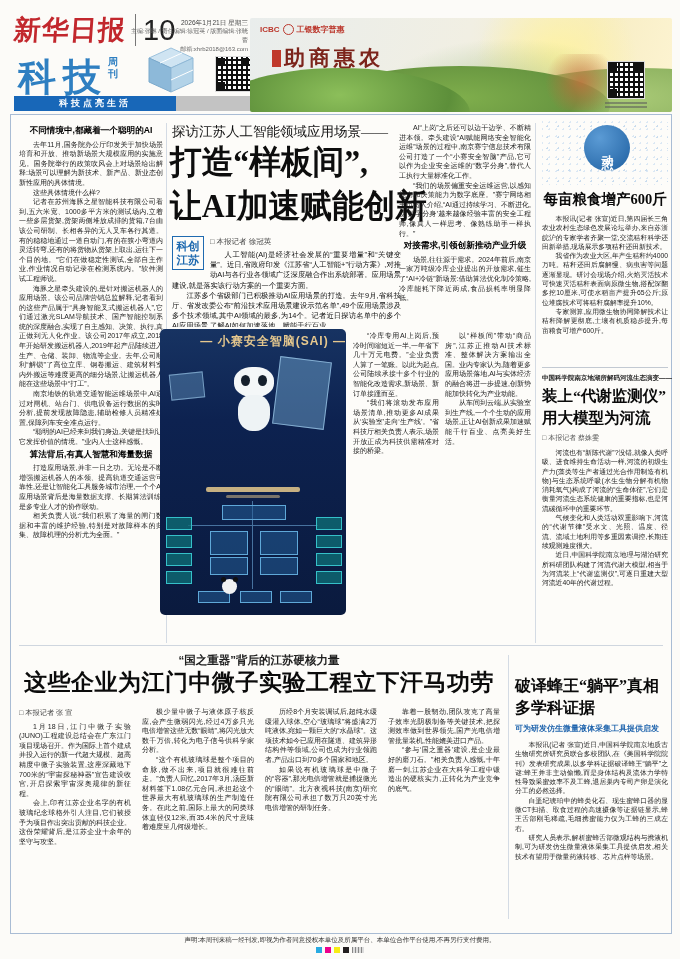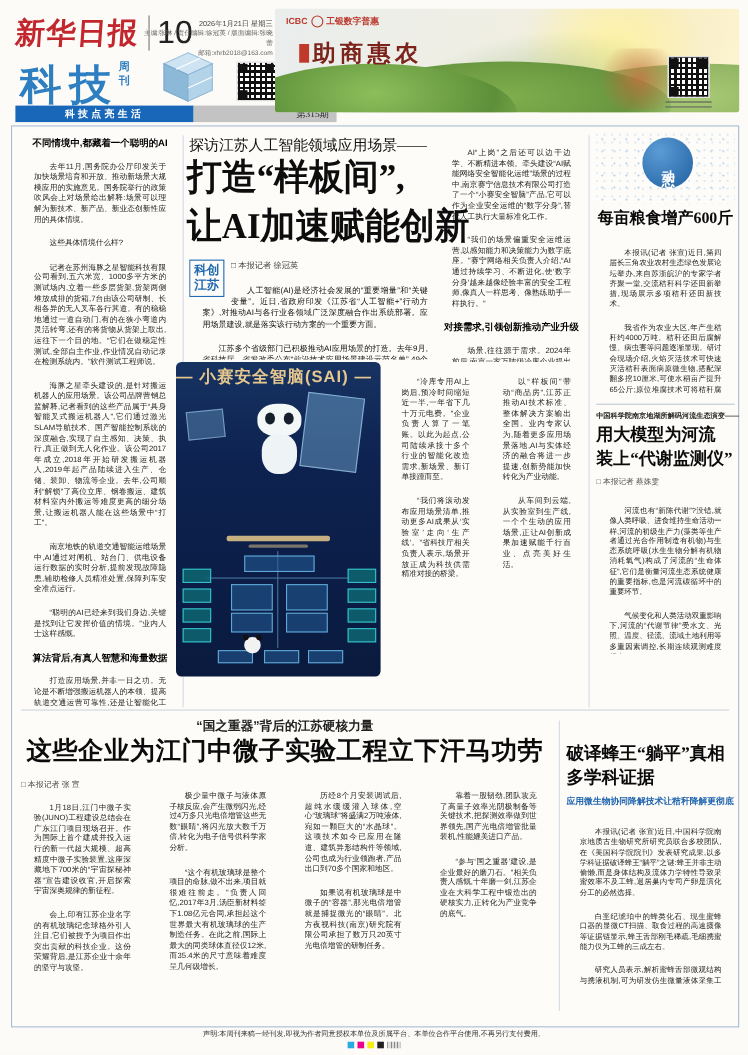--- a/index.html
+++ b/index.html
@@ -20,21 +20,21 @@
       linear-gradient(#111,#111),linear-gradient(#111,#111),linear-gradient(#111,#111),
       repeating-linear-gradient(0deg,#111 0 2px,rgba(0,0,0,0) 2px 5px),
       repeating-linear-gradient(90deg,#111 0 2px,rgba(255,255,255,.9) 2px 5px);
       background-size:8px 8px,8px 8px,8px 8px,100% 100%,100% 100%;
       background-position:1px 1px,calc(100% - 1px) 1px,1px calc(100% - 1px),0 0,0 0;background-repeat:no-repeat;}
   .qr1{position:absolute;left:197px;top:4px;width:34px;height:34px;}
   .tagbar{position:absolute;left:14px;top:96px;width:292px;height:15px;display:flex;align-items:flex-end;}
   .tag-blue{width:162px;background:#1867b8;color:#fff;font-size:9px;font-weight:bold;text-align:center;line-height:15px;letter-spacing:3px;font-family:"Liberation Serif",serif;}
   .tag-gray{flex:1;background:#c3c3c3;color:#222;font-size:8.5px;text-align:right;line-height:15px;padding-right:7px;font-family:"Liberation Serif",serif;}
   
-  .banner{position:absolute;left:250px;top:8px;width:422px;height:94px;overflow:hidden;border-radius:2px;
+  .banner{position:absolute;left:250px;top:18px;width:422px;height:94px;overflow:hidden;border-radius:2px;
      background:linear-gradient(105deg,#e9edec 0%,#f1efe3 50%,#f6ecc2 76%,#fdf4d2 100%);}
   .sun{position:absolute;right:20px;top:-22px;width:190px;height:130px;background:radial-gradient(circle,rgba(255,243,160,.95) 0%,rgba(255,243,160,0) 70%);}
   .hill{position:absolute;border-radius:50%;}
   .h1a{left:130px;top:20px;width:260px;height:70px;background:radial-gradient(ellipse at 50% 80%,rgba(140,180,120,.55) 0%,rgba(140,180,120,0) 70%);}
   .h1b{left:60px;bottom:-34px;width:300px;height:80px;background:radial-gradient(ellipse at 50% 40%,#7fae4c 0%,#679540 55%,rgba(103,149,64,0) 78%);}
   .h1c{left:-40px;bottom:-46px;width:260px;height:90px;background:radial-gradient(ellipse at 50% 30%,#8cbf5a 0%,#5d8f3a 60%,rgba(93,143,58,0) 80%);}
   .h1d{left:240px;bottom:-40px;width:300px;height:84px;background:radial-gradient(ellipse at 45% 35%,#9cc468 0%,#74a148 55%,rgba(116,161,72,0) 80%);opacity:.85;}
   .vlg{position:absolute;right:48px;bottom:2px;width:86px;height:56px;background:radial-gradient(circle,rgba(198,106,58,.75) 0%,rgba(198,106,58,0) 70%);}
   .icbc{position:absolute;left:10px;top:6px;color:#bb372c;font-size:8px;font-weight:bold;display:flex;align-items:center;gap:3px;}
   .icbc .ring{width:9px;height:9px;border:1.5px solid #bb372c;border-radius:50%;display:inline-block;}
@@ -45,40 +45,40 @@
   .qr2{position:absolute;right:27px;bottom:13px;width:36px;height:36px;}
   .qrc{position:absolute;right:25px;bottom:4px;width:42px;height:7px;background:repeating-linear-gradient(0deg,rgba(90,90,90,.55) 0 2px,rgba(0,0,0,0) 2px 4px);}
   
   .frame{position:absolute;left:10px;top:114px;width:660px;height:818px;border:1px solid #a9bcd4;background:#fdfcf9;}
   .vline{position:absolute;width:1px;background:#d4dbe4;}
   .v1{left:155px;top:8px;height:520px;}
   .v2{left:524px;top:8px;height:520px;}
   .v3{left:497px;top:540px;height:264px;}
   .hline{position:absolute;left:8px;top:530px;width:644px;height:1px;background:#cfd6df;}
   .jt{font-size:7px;line-height:9.6px;color:#1c1c1c;text-align:justify;}
-  .p{margin:12px;text-indent:2em;}
+  .p{margin:0;text-indent:2em;}
   .xh{font-weight:bold;font-size:8.6px;text-align:center;margin:3px 0 4px;color:#000;}
   
   .leftcol{position:absolute;left:8px;top:8px;width:144px;height:520px;overflow:hidden;}
   
   .kicker{position:absolute;left:161px;top:8px;width:232px;font-size:13.5px;color:#111;font-family:"Liberation Serif",serif;}
   .fh{position:absolute;left:159px;width:234px;font-family:"Liberation Serif","DejaVu Serif",serif;font-weight:900;color:#0d0d0d;font-size:33px;line-height:42px;letter-spacing:0;transform-origin:left;transform:scaleX(.96);white-space:nowrap;}
   .fh1{top:26px;}
   .fh2{top:70px;}
   .leadwrap{position:absolute;left:161px;top:118px;width:229px;height:94px;overflow:hidden;}
   .badge{float:left;width:30px;border:1.5px solid #1f6ab0;color:#1f6ab0;font-weight:bold;font-size:11.5px;line-height:14px;text-align:center;padding:2px 0;margin:3px 6px 2px 0;}
   .byline{font-size:7.5px;color:#444;margin:4px 0 3px;}
   .lead{font-size:7.3px;line-height:10.2px;color:#101010;text-align:justify;}
   .fcol4{position:absolute;left:388px;top:8px;width:132px;height:206px;overflow:hidden;}
   .fcola{position:absolute;left:342px;top:216px;width:86px;height:284px;overflow:hidden;}
   .fcolb{position:absolute;left:434px;top:216px;width:86px;height:284px;overflow:hidden;}
   
   .ig{position:absolute;left:149px;top:214px;width:186px;height:286px;border-radius:5px;overflow:hidden;
       background:linear-gradient(180deg,#173362 0%,#0d2250 32%,#0a1a3e 100%);}
-  .igt{position:relative;text-align:left;color:#e6c88e;font-size:15px;letter-spacing:1px;padding-top:4px;font-weight:bold;}
+  .igt{position:relative;text-align:right;color:#e6c88e;font-size:12px;letter-spacing:1px;padding-top:4px;font-weight:bold;}
   .igcirc{position:absolute;left:26px;top:16px;width:134px;height:134px;border-radius:50%;
       background:radial-gradient(circle at 50% 42%,#aederff 0%,#8ec6ea 18%,#3f78b8 48%,rgba(10,26,62,0) 72%);}
   .ighead{position:absolute;left:74px;top:38px;width:40px;height:30px;background:#f4f7f8;border-radius:45%;}
   .igeye{position:absolute;width:9px;height:11px;background:#16202c;border-radius:50%;top:8px;}
   .igbody{position:absolute;left:78px;top:66px;width:32px;height:36px;background:#eef3f5;border-radius:40% 40% 45% 45%;}
   .igscr{position:absolute;left:116px;top:30px;width:50px;height:66px;background:rgba(140,200,240,.38);border:1px solid rgba(180,225,255,.6);transform:rotate(7deg);}
   .igscr2{position:absolute;left:10px;top:44px;width:32px;height:24px;background:rgba(140,200,240,.3);border:1px solid rgba(180,225,255,.5);transform:rotate(-6deg);}
   .iglabel{position:absolute;left:46px;top:158px;width:94px;height:5px;background:rgba(232,202,140,.85);border-radius:2px;}
   .iglabel2{position:absolute;left:66px;top:166px;width:54px;height:3px;background:rgba(232,202,140,.5);border-radius:2px;}
   .igbox{position:absolute;border:1px solid #5fa8d8;background:rgba(36,92,150,.55);}
@@ -257,22 +257,22 @@
         <div>每亩粮食增产600斤</div>
       </div>
       <div class="rt jt">
         <p class="p">本报讯(记者 张宣)近日,第四届长三角农业农村生态绿色发展论坛举办,来自苏浙皖沪的专家学者齐聚一堂,交流秸秆科学还田新举措,现场展示多项秸秆还田新技术。</p>
         <p class="p">我省作为农业大区,年产生秸秆约4000万吨。秸秆还田后腐解慢、病虫害等问题逐渐显现。研讨会现场介绍,火焰灭活技术可快速灭活秸秆表面病原微生物,搭配深翻多挖10厘米,可使水稻亩产提升65公斤;原位堆腐技术可将秸秆腐解率提升10%。</p>
         <p class="p">专家测算,应用微生物协同降解技术让秸秆降解更彻底,土壤有机质稳步提升,每亩粮食可增产600斤。</p>
       </div>
       <hr class="raildiv">
       <div class="r2k">中国科学院南京地湖所解码河流生态演变——</div>
       <div class="r2h">
+        <div>装上“代谢监测仪”</div>
         <div>用大模型为河流</div>
-        <div>装上“代谢监测仪”</div>
       </div>
       <div class="r2by">□ 本报记者 蔡姝雯</div>
       <div class="rt jt">
         <p class="p">河流也有“新陈代谢”?没错,就像人类呼吸、进食维持生命活动一样,河流的初级生产力(藻类等生产者通过光合作用制造有机物)与生态系统呼吸(水生生物分解有机物消耗氧气)构成了河流的“生命体征”,它们是衡量河流生态系统健康的重要指标,也是河流碳循环中的重要环节。</p>
         <p class="p">气候变化和人类活动双重影响下,河流的“代谢节律”受水文、光照、温度、径流、流域土地利用等多重因素调控,长期连续观测难度很大。</p>
         <p class="p">近日,中国科学院南京地理与湖泊研究所科研团队构建了河流代谢大模型,相当于为河流装上“代谢监测仪”,可逐日重建大型河流近40年的代谢过程。</p>
       </div>
     </aside>
 
     <div class="hline"></div>
@@ -297,21 +297,21 @@
       <p class="p">“参与‘国之重器’建设,是企业最好的磨刀石。”相关负责人感慨,十年磨一剑,江苏企业在大科学工程中锻造出的硬核实力,正转化为产业竞争的底气。</p>
     </div>
 
     <div class="vline v3"></div>
 
     <section class="bright">
       <div class="brh">
         <div>破译蜂王“躺平”真相</div>
         <div>多学科证据</div>
       </div>
-      <div class="brsub">应用微生物协同降解技术让秸秆降解更彻底</div>
+      <div class="brsub">可为研发仿生微量液体采集工具提供启发</div>
       <div class="brt jt">
         <p class="p">本报讯(记者 张宣)近日,中国科学院南京地质古生物研究所研究员联合多校团队,在《美国科学院院刊》发表研究成果,以多学科证据破译蜂王“躺平”之谜:蜂王并非主动偷懒,而是身体结构及流体力学特性导致采蜜效率不及工蜂,退居巢内专司产卵是演化分工的必然选择。</p>
         <p class="p">白垩纪琥珀中的蜂类化石、现生蜜蜂口器的显微CT扫描、取食过程的高速摄像等证据链显示,蜂王舌部刚毛稀疏,毛细携蜜能力仅为工蜂的三成左右。</p>
         <p class="p">研究人员表示,解析蜜蜂舌部微观结构与携液机制,可为研发仿生微量液体采集工具提供启发,相关技术有望用于微量药液转移、芯片点样等场景。</p>
       </div>
     </section>
   </div>
 
   <div class="decl">声明:本周刊来稿一经刊发,即视为作者同意授权本单位及所属平台、本单位合作平台使用,不再另行支付费用。</div>
   <div class="marks">

